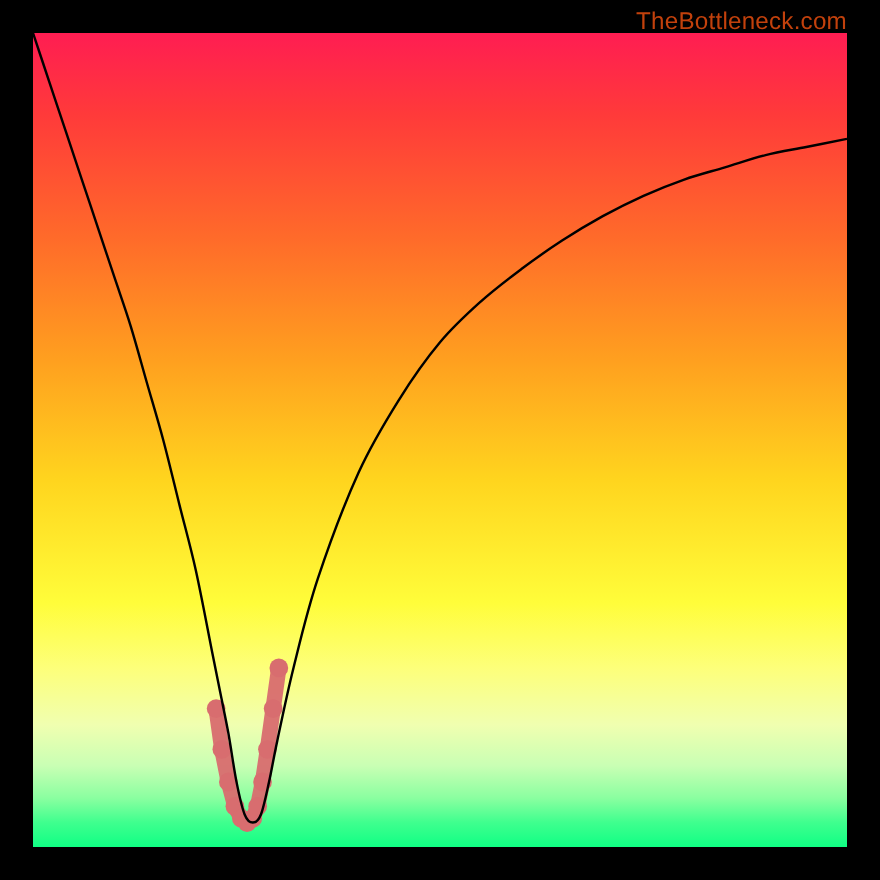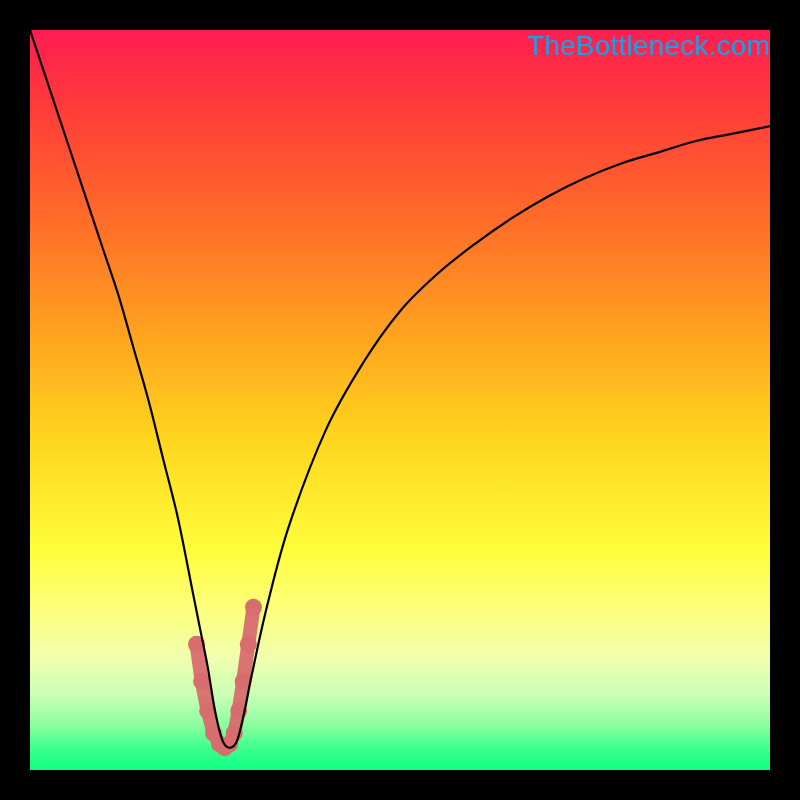--- a/index.html
+++ b/index.html
@@ -27,26 +27,25 @@
   .gradient-bg {
     position: absolute;
     left: 0; top: 0;
     width: 740px;
     height: 740px;
   }
   .watermark {
     position: absolute;
     top: 6px;
     right: 30px;
-    color: #0ea5e9;
-    font-size: 28px;
+    color: #c2410c;
+    font-size: 22px;
     font-weight: 500;
     letter-spacing: 0.2px;
     font-family: Arial, sans-serif;
-    margin-top: 24px;
   }
   svg {
     display: block;
   }
 </style>
 </head>
 <body>
 
 <div class="frame">
   <div class="plot-area">

